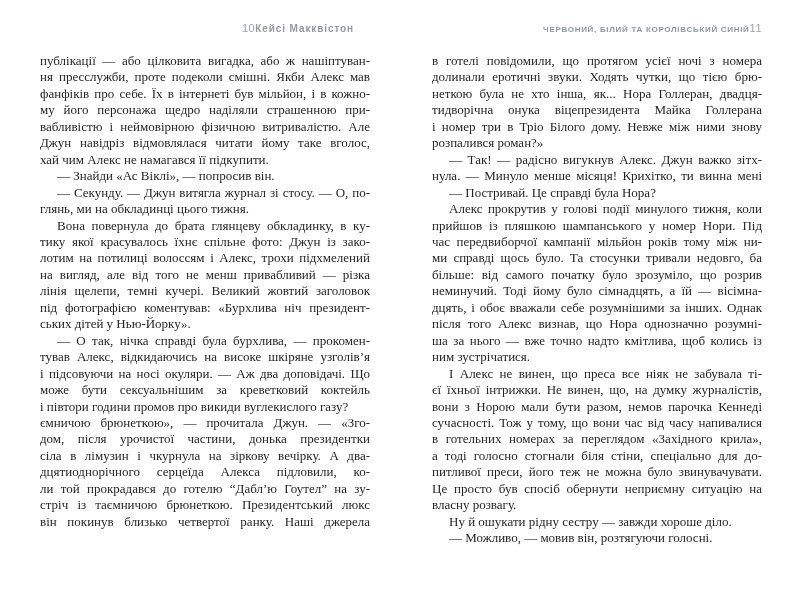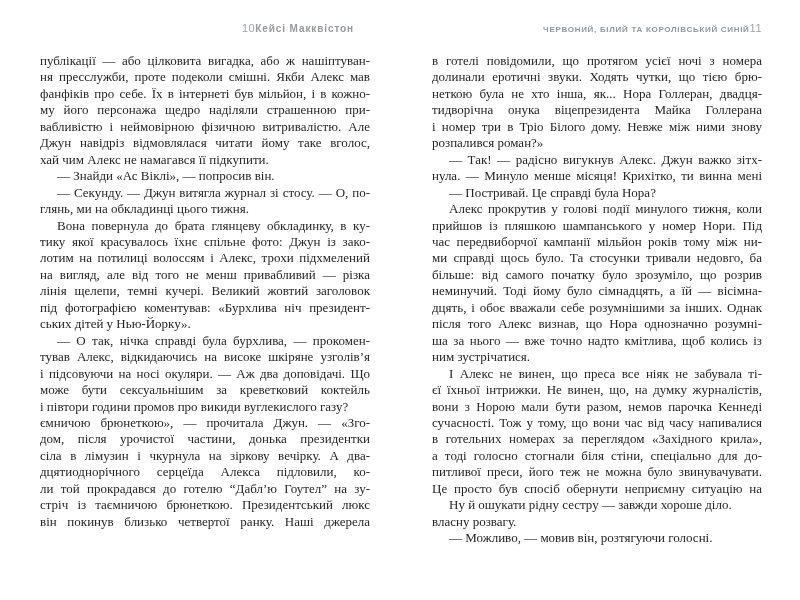--- a/index.html
+++ b/index.html
@@ -145,19 +145,19 @@
         <div class="line">ша за нього — вже точно надто кмітлива, щоб колись із</div>
         <div class="line end">ним зустрічатися.</div>
         <div class="line indent">І Алекс не винен, що преса все ніяк не забувала ті-</div>
         <div class="line">єї їхньої інтрижки. Не винен, що, на думку журналістів,</div>
         <div class="line">вони з Норою мали бути разом, немов парочка Кеннеді</div>
         <div class="line">сучасності. Тож у тому, що вони час від часу напивалися</div>
         <div class="line">в готельних номерах за переглядом «Західного крила»,</div>
         <div class="line">а тоді голосно стогнали біля стіни, спеціально для до-</div>
         <div class="line">питливої преси, його теж не можна було звинувачувати.</div>
         <div class="line">Це просто був спосіб обернути неприємну ситуацію на</div>
+        <div class="line end">власну розвагу.</div>
         <div class="line indent end">Ну й ошукати рідну сестру — завжди хороше діло.</div>
-        <div class="line end">власну розвагу.</div>
         <div class="line indent end">— Можливо, — мовив він, розтягуючи голосні.</div>
       </div>
   </div>
 
 </div>
 
 </body></html>

